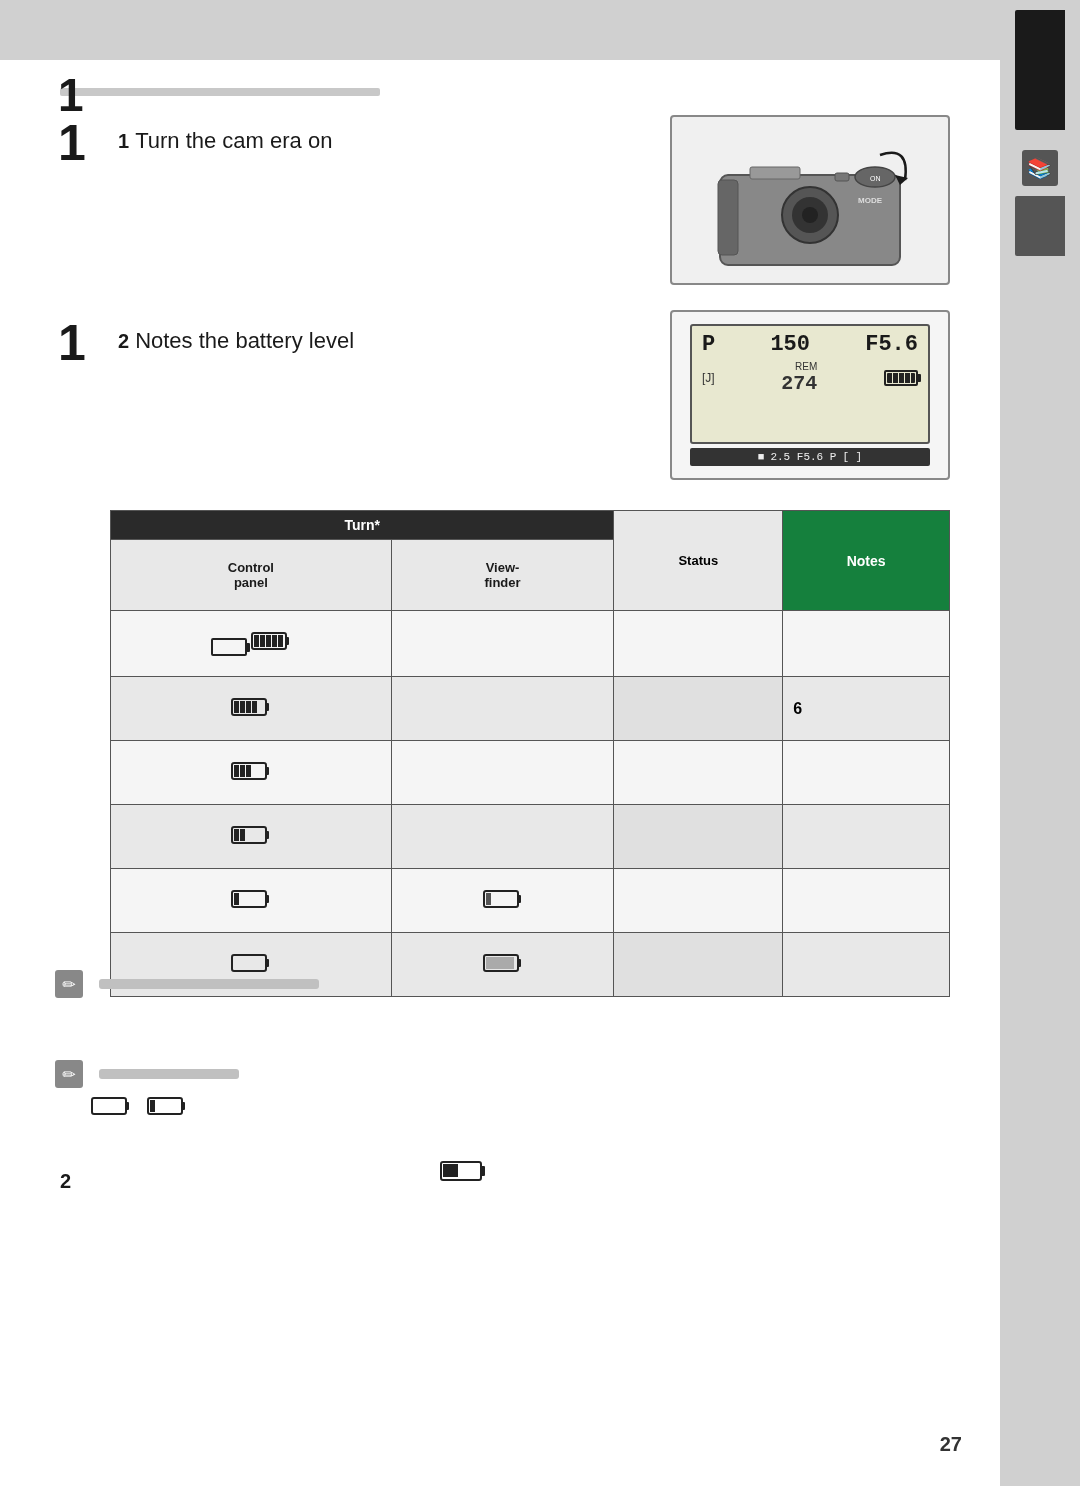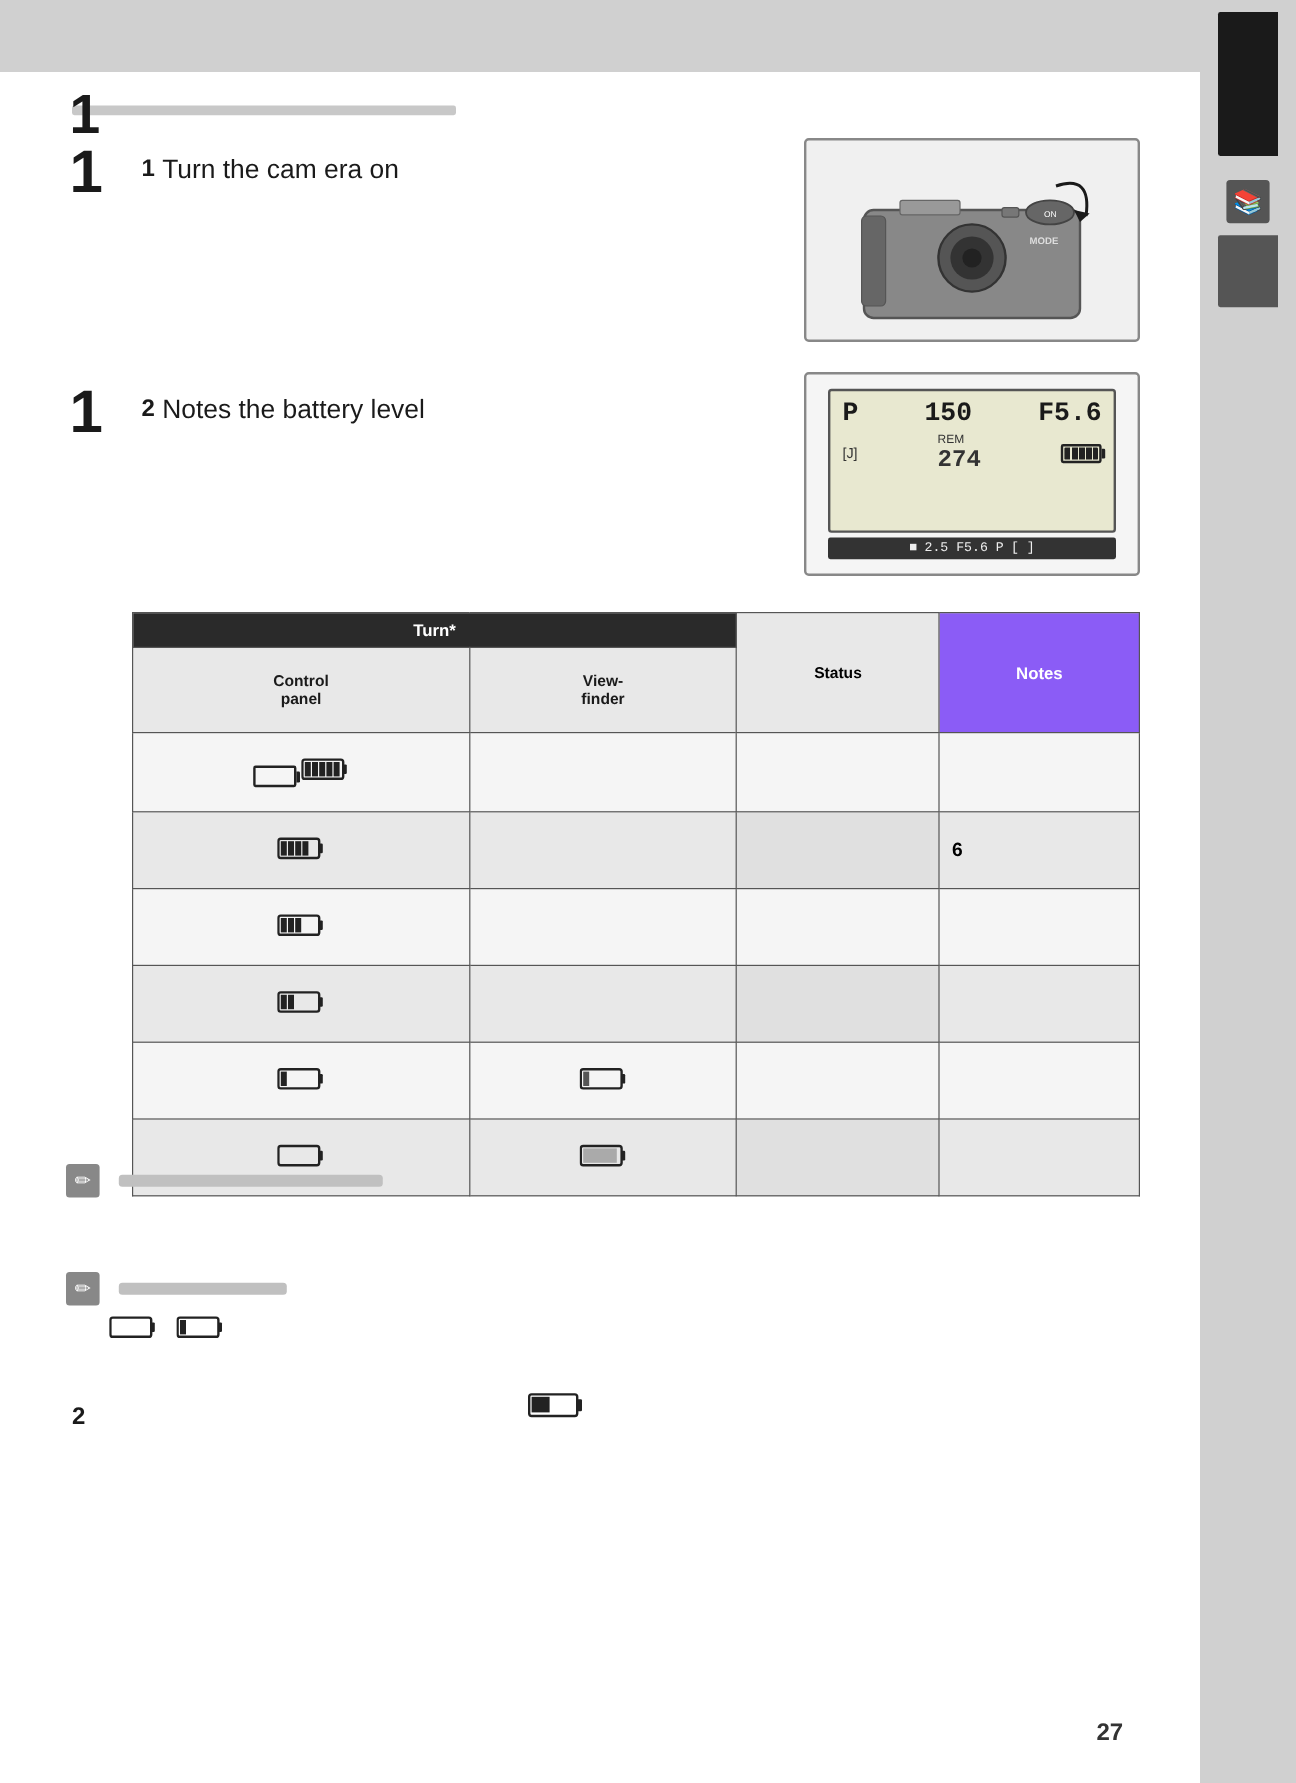--- a/index.html
+++ b/index.html
@@ -126,21 +126,21 @@
       display: flex;
       justify-content: space-between;
       align-items: center;
       margin-top: 4px;
       font-size: 14px;
       color: #333;
     }
 
     .lcd-rem {
       font-size: 10px;
-      text-align: left;
+      text-align: right;
     }
 
     .lcd-status-bar {
       width: 240px;
       height: 18px;
       background: #333;
       margin-top: 4px;
       border-radius: 2px;
       display: flex;
       align-items: center;
@@ -182,21 +182,21 @@
 
     .col-header {
       background: #e8e8e8;
       font-size: 13px;
       color: #1a1a1a;
       text-align: center;
       vertical-align: middle;
     }
 
     .col-header-notes {
-      background: #8b5cf6;
+      background: #15803d;
       color: white;
       text-align: center;
       font-size: 14px;
       font-weight: bold;
     }
 
     .col-header-status {
       background: #e8e8e8;
       text-align: center;
       font-size: 13px;
@@ -278,21 +278,21 @@
       width: 140px;
       height: 10px;
       background: #c0c0c0;
       border-radius: 3px;
       vertical-align: middle;
     }
 
     .page-number {
       position: absolute;
       bottom: 30px;
-      right: 144px;
+      right: 118px;
       font-size: 20px;
       color: #333;
       font-weight: bold;
     }
 
     
     .camera-drawing {
       width: 260px;
       height: 150px;
     }

